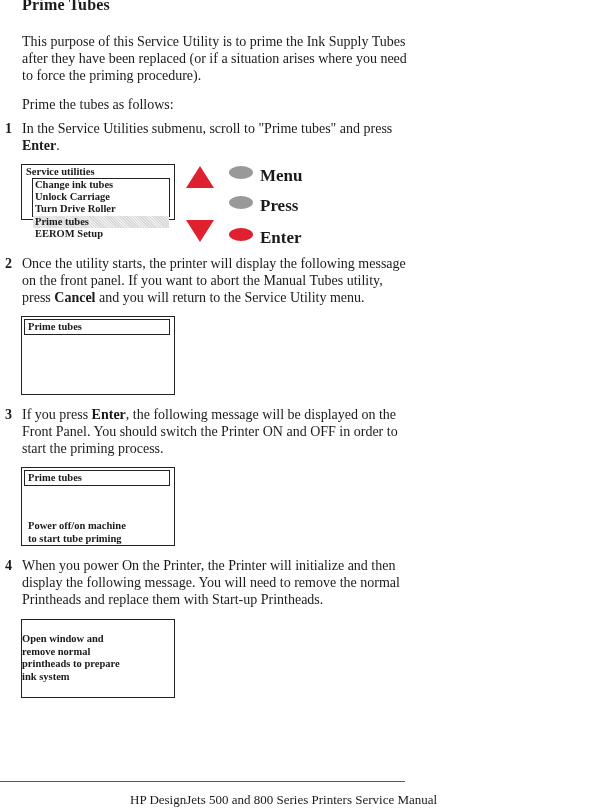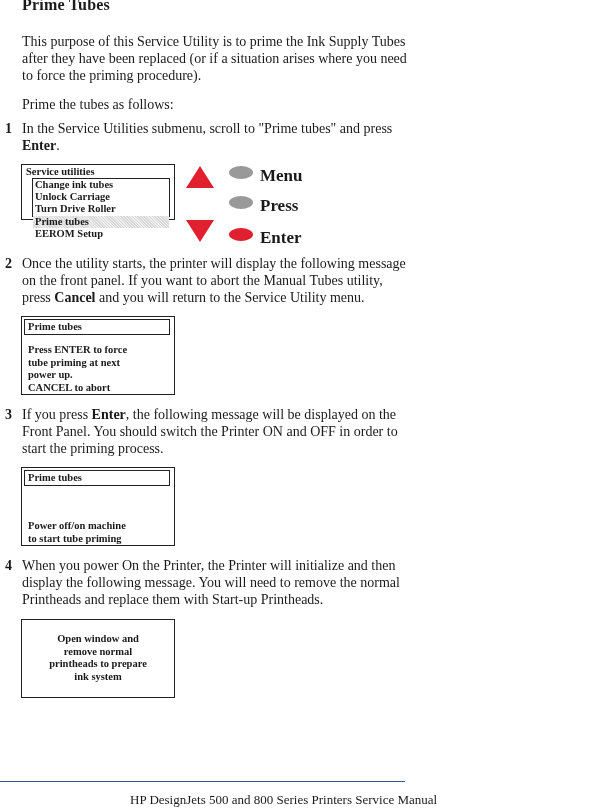--- a/index.html
+++ b/index.html
@@ -57,44 +57,38 @@
 <div class="oval" style="left:229px; top:196px; background:#999999;"></div>
 <div class="abs btn-label" style="left:260px; top:196px;">Press</div>
 <div class="oval" style="left:229px; top:228px; background:#e0202e;"></div>
 <div class="abs btn-label" style="left:260px; top:228px;">Enter</div>
 
 <div class="abs step-num" style="top:255px;">2</div>
 <div class="abs step-text" style="top:255px;"><span>Once the utility starts, the printer will display the following message on the front panel. If you want to abort the Manual Tubes utility, press </span><b>Cancel</b><span> and you will return to the Service Utility menu.</span></div>
 
 <div class="abs panel" style="left:21px; top:316px; width:154px; height:79px;">
   <div class="panel-title-box">Prime tubes</div>
-  <div class="panel-body" style="top:27px;">
-    <div>Press ENTER to force</div>
-    <div>tube priming at next</div>
-    <div>power up.</div>
-    <div>CANCEL to abort</div>
-  </div>
 </div>
 
 <div class="abs step-num" style="top:406px;">3</div>
 <div class="abs step-text" style="top:406px;"><span>If you press </span><b>Enter</b><span>, the following message will be displayed on the Front Panel. You should switch the Printer ON and OFF in order to start the priming process.</span></div>
 
 <div class="abs panel" style="left:21px; top:467px; width:154px; height:79px;">
   <div class="panel-title-box">Prime tubes</div>
   <div class="panel-body" style="top:52px;">
     <div>Power off/on machine</div>
     <div>to start tube priming</div>
   </div>
 </div>
 
 <div class="abs step-num" style="top:557px;">4</div>
 <div class="abs step-text" style="top:557px;">When you power On the Printer, the Printer will initialize and then display the following message. You will need to remove the normal Printheads and replace them with Start-up Printheads.</div>
 
 <div class="abs panel" style="left:21px; top:619px; width:154px; height:79px;">
-  <div class="panel-body" style="top:13px; left:0; right:0; text-align:center;">
+  <div class="panel-body" style="top:13px; left:0; right:0; text-align:left;">
     <div>Open window and</div>
     <div>remove normal</div>
     <div>printheads to prepare</div>
     <div>ink system</div>
   </div>
 </div>
 
 <div class="abs footer-rule"></div>
 <div class="abs footer-text">HP DesignJets 500 and 800 Series Printers Service Manual</div>
 

